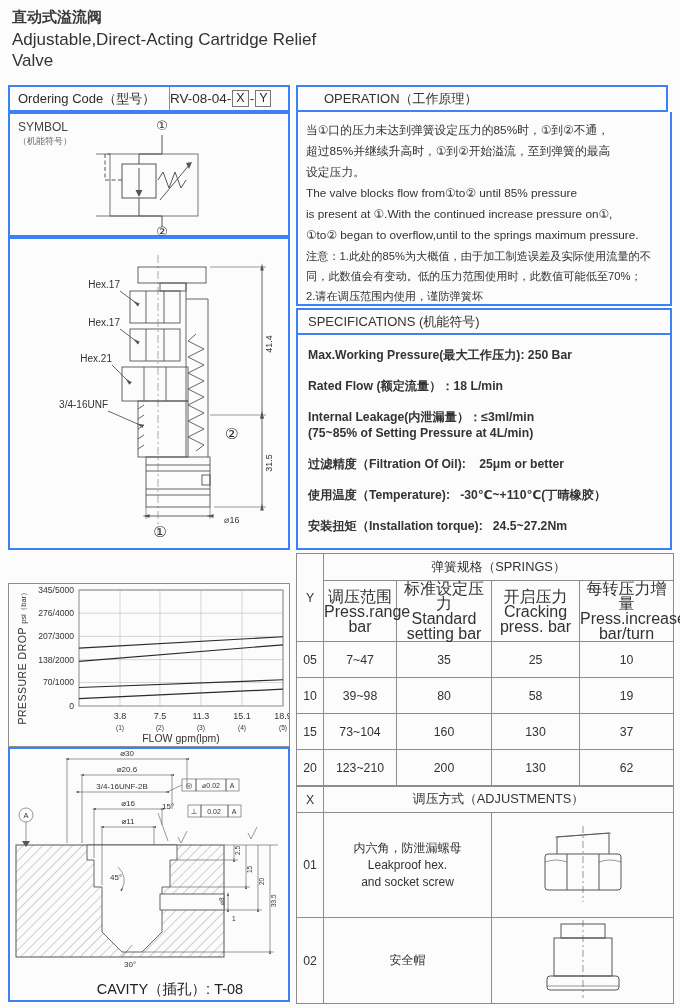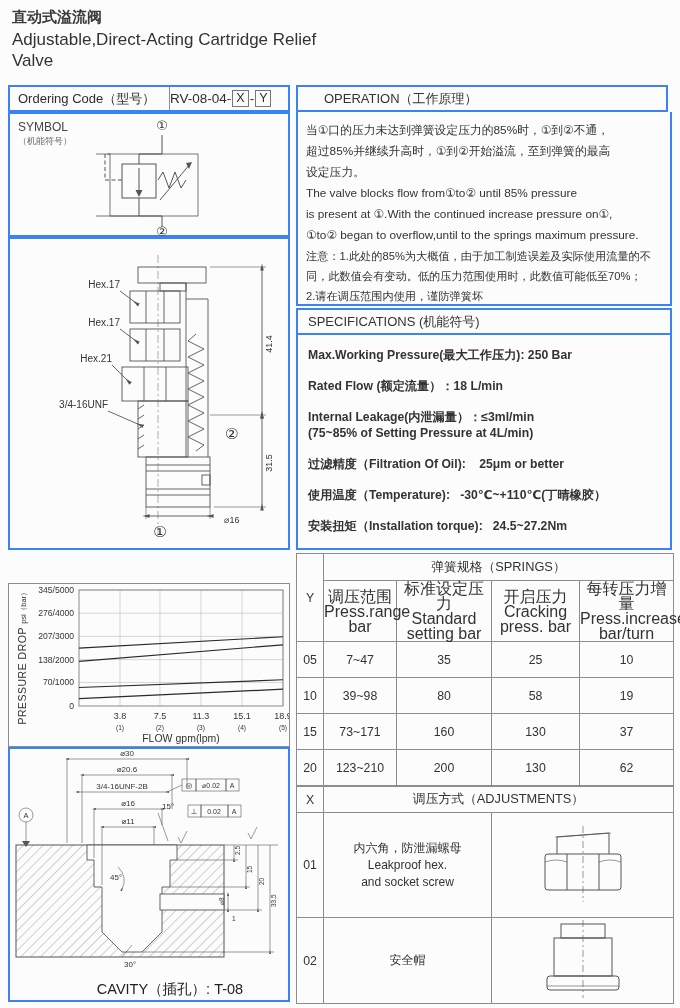--- a/index.html
+++ b/index.html
@@ -353,21 +353,21 @@
     </tr>
     <tr>
       <td>10</td>
       <td>39~98</td>
       <td>80</td>
       <td>58</td>
       <td>19</td>
     </tr>
     <tr>
       <td>15</td>
-      <td>73~171</td>
+      <td>73~104</td>
       <td>160</td>
       <td>130</td>
       <td>37</td>
     </tr>
     <tr>
       <td>20</td>
       <td>123~210</td>
       <td>200</td>
       <td>130</td>
       <td>62</td>

